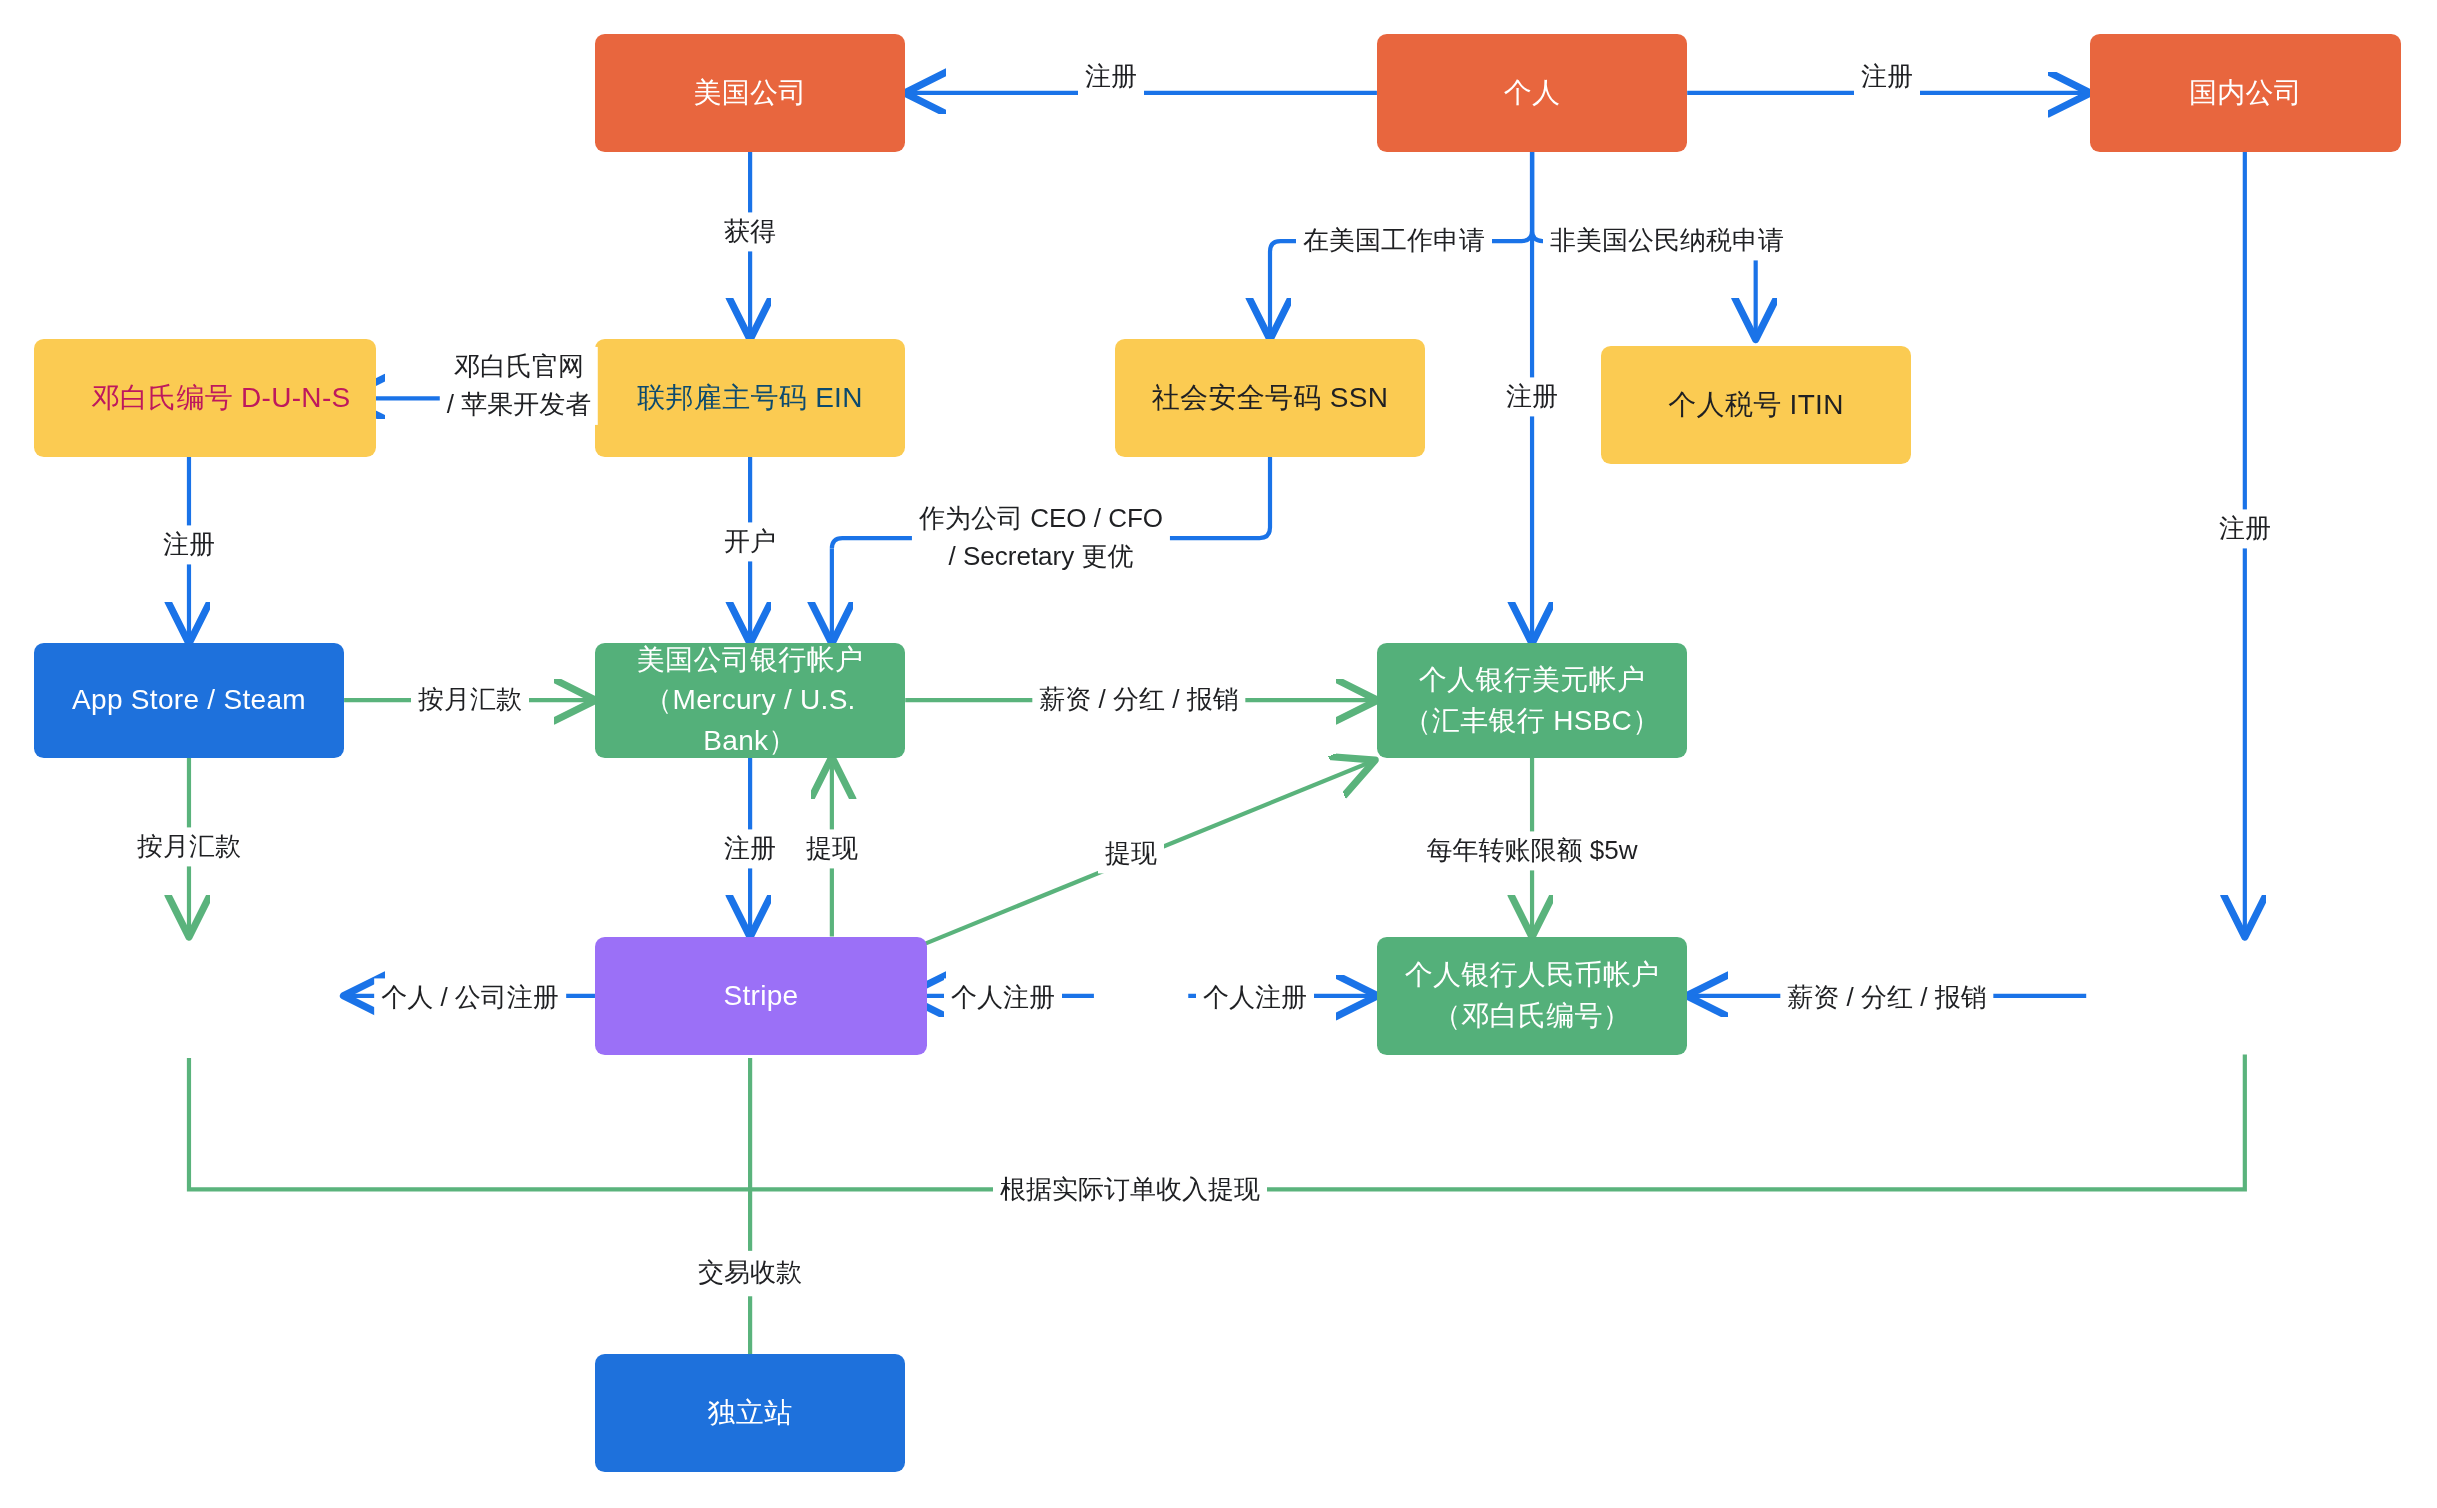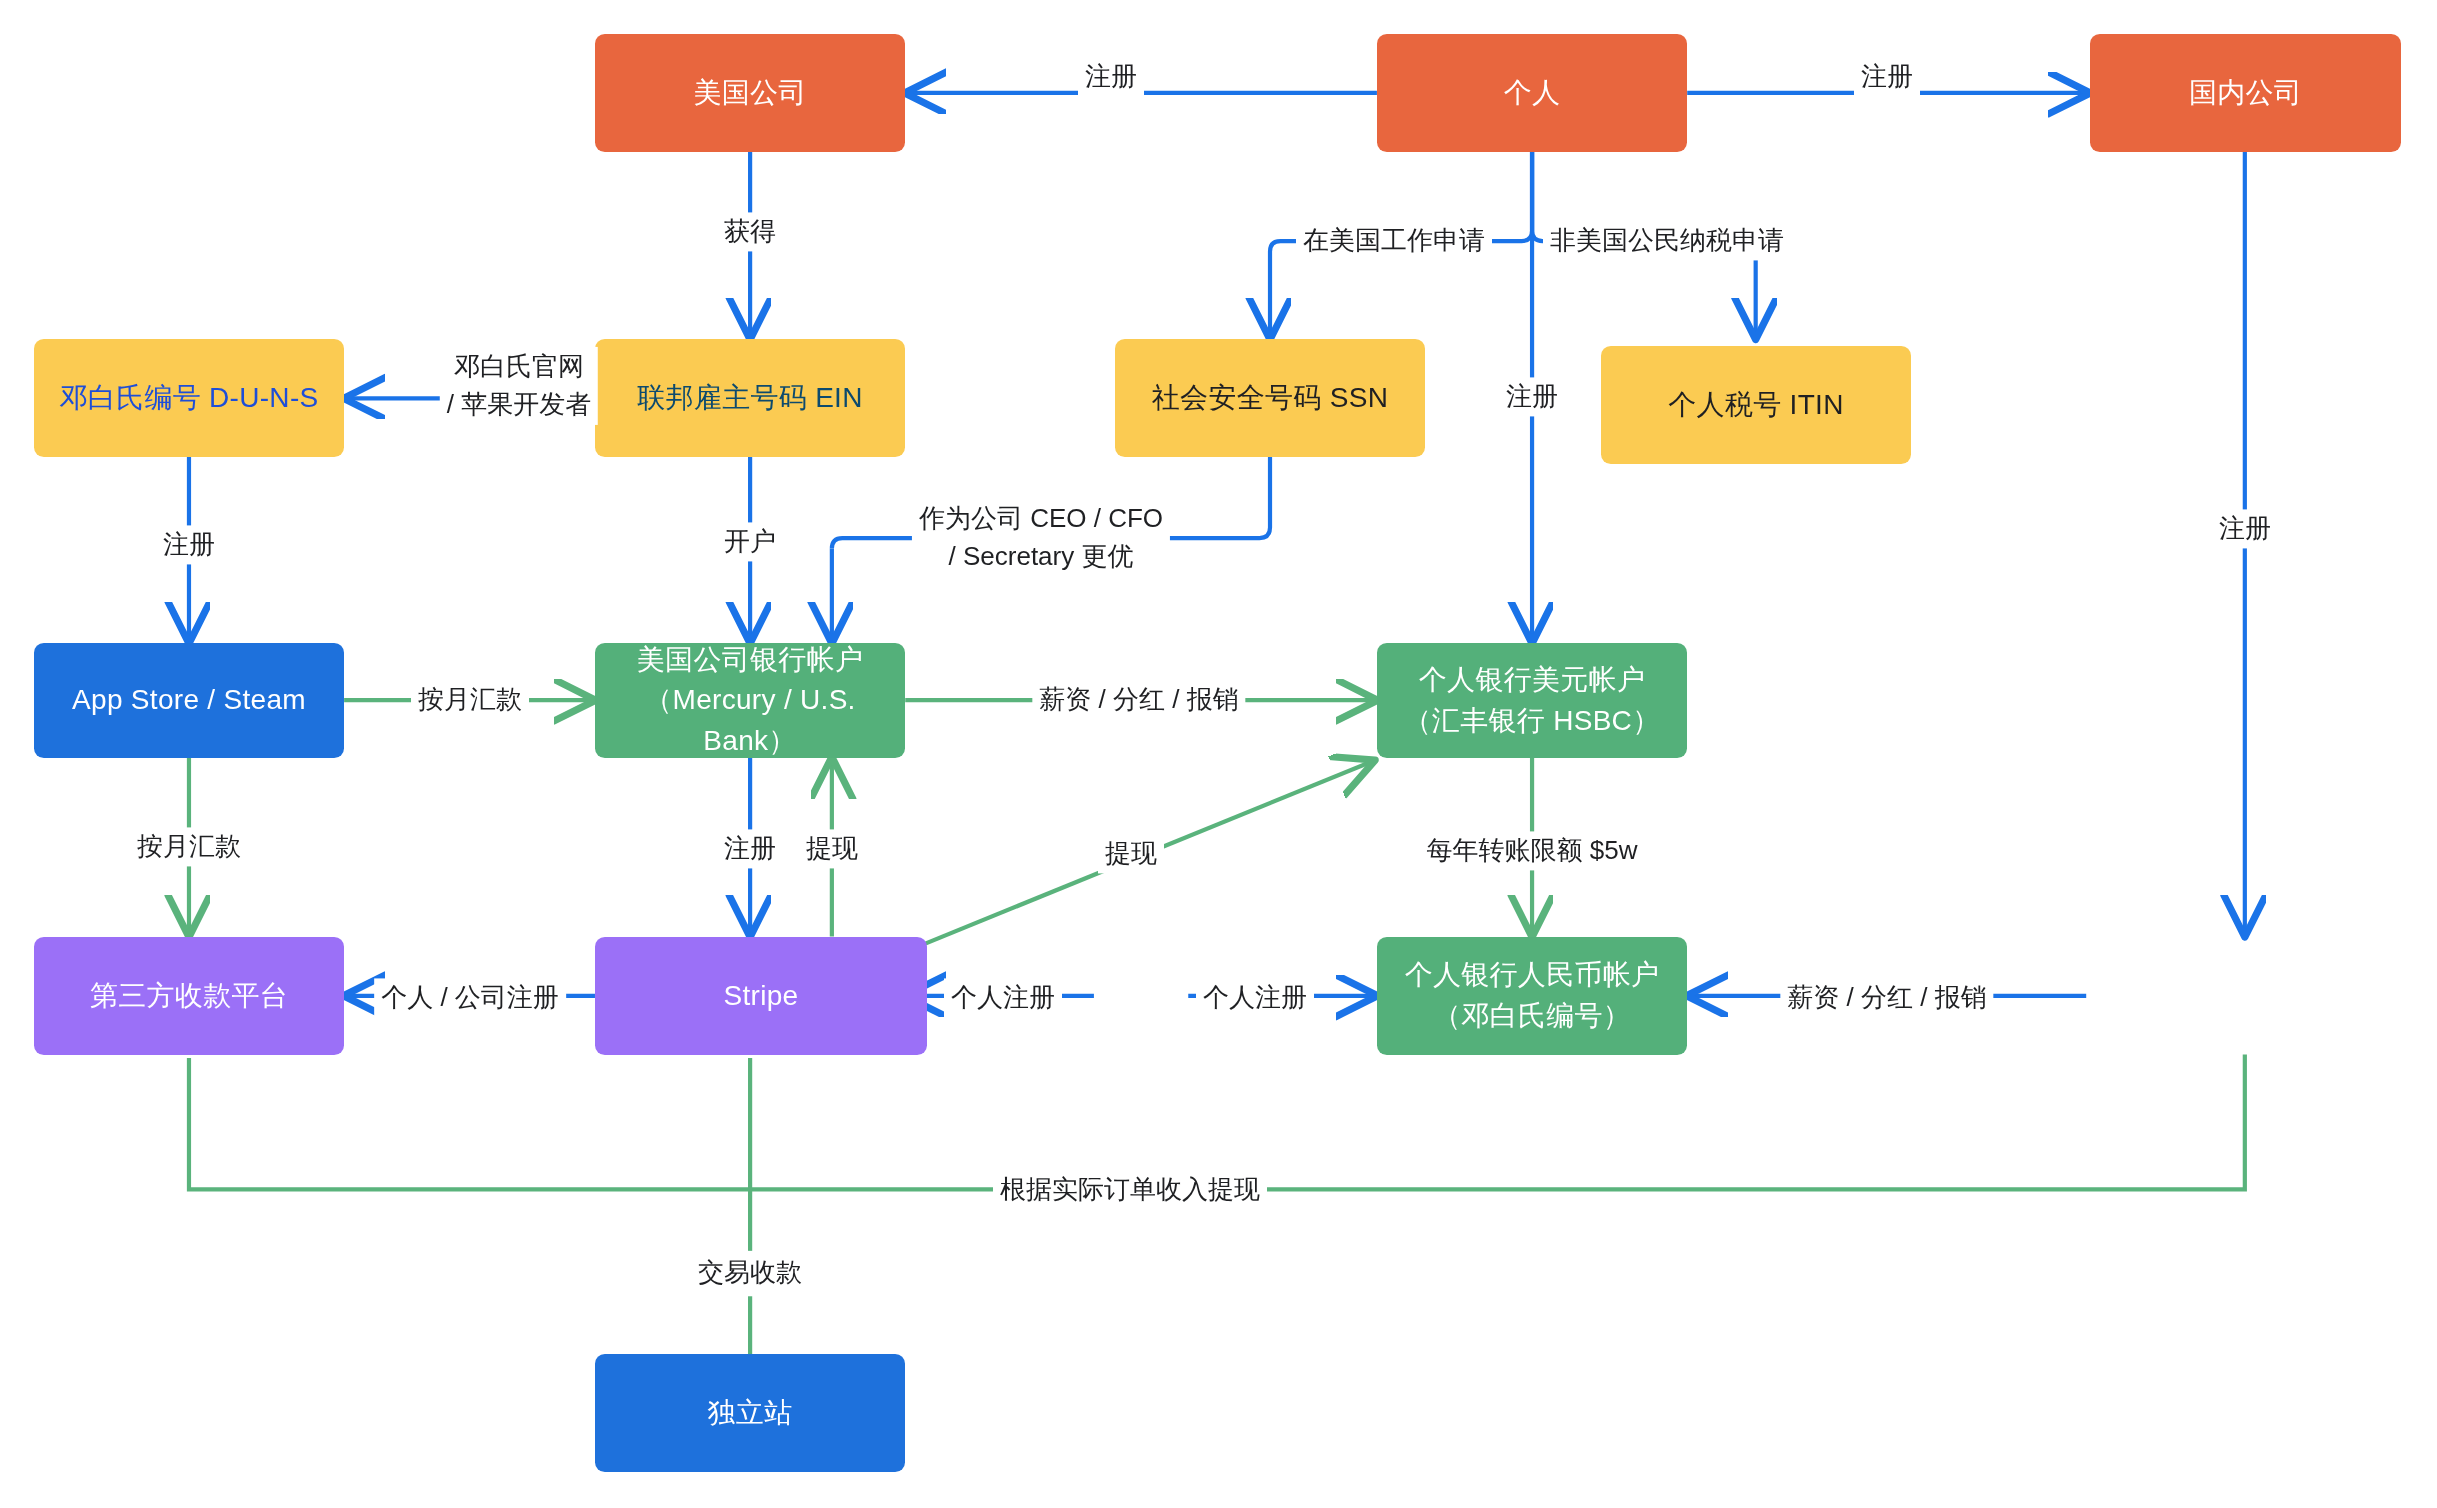--- a/index.html
+++ b/index.html
@@ -90,21 +90,21 @@
   <div class="node" style="left:595px;top:34px;width:310px;height:118px;background:#E8663E;">
     <span class="nl">美国公司</span>
   </div>
   <div class="node" style="left:1377px;top:34px;width:310px;height:118px;background:#E8663E;">
     <span class="nl">个人</span>
   </div>
   <div class="node" style="left:2090px;top:34px;width:311px;height:118px;background:#E8663E;">
     <span class="nl">国内公司</span>
   </div>
 
-  <div class="node" style="left:34px;top:339px;width:310px;height:118px;background:#FBCB52;color:#1d4ed8;">
+  <div class="node" style="left:34px;top:339px;width:310px;height:118px;background:#FBCB52;color:#be185d;padding-left:32px;">
     <span class="nl">邓白氏编号 D-U-N-S</span>
   </div>
   <div class="node" style="left:595px;top:339px;width:310px;height:118px;background:#FBCB52;color:#0c4a6e;">
     <span class="nl">联邦雇主号码 EIN</span>
   </div>
   <div class="node" style="left:1115px;top:339px;width:310px;height:118px;background:#FBCB52;color:#1F2023;">
     <span class="nl">社会安全号码 SSN</span>
   </div>
   <div class="node" style="left:1601px;top:346px;width:310px;height:118px;background:#FBCB52;color:#1F2023;">
     <span class="nl">个人税号 ITIN</span>
@@ -115,23 +115,20 @@
   </div>
   <div class="node" style="left:595px;top:643px;width:310px;height:115px;background:#54B07A;">
     <span class="nl">美国公司银行帐户
 （Mercury / U.S. Bank）</span>
   </div>
   <div class="node" style="left:1377px;top:643px;width:310px;height:115px;background:#54B07A;">
     <span class="nl">个人银行美元帐户
 （汇丰银行 HSBC）</span>
   </div>
 
-  <div class="node" style="left:34px;top:937px;width:310px;height:118px;background:#9B70F7;">
-    <span class="nl">第三方收款平台</span>
-  </div>
   <div class="node" style="left:595px;top:937px;width:332px;height:118px;background:#9B70F7;">
     <span class="nl">Stripe</span>
   </div>
   <div class="node" style="left:1377px;top:937px;width:310px;height:118px;background:#54B07A;">
     <span class="nl">个人银行人民币帐户
 （邓白氏编号）</span>
   </div>
 
   <div class="node" style="left:595px;top:1354px;width:310px;height:118px;background:#1E71DC;">
     <span class="nl">独立站</span>

